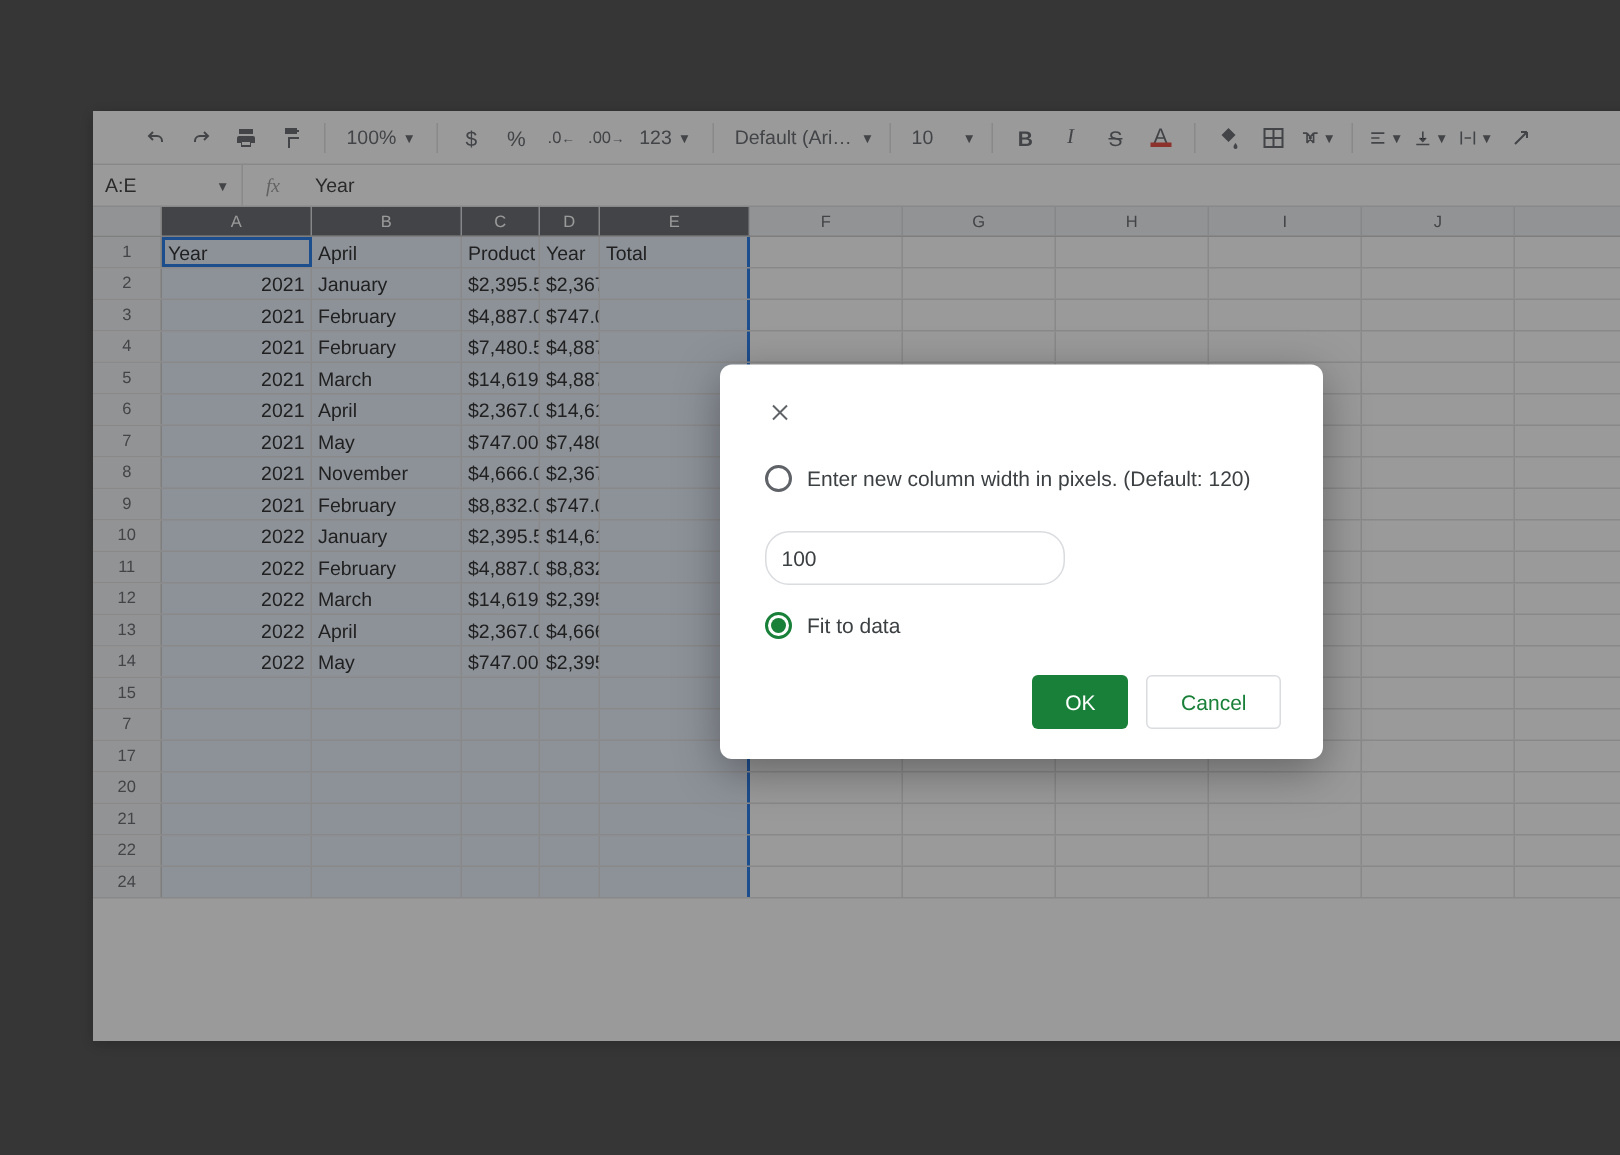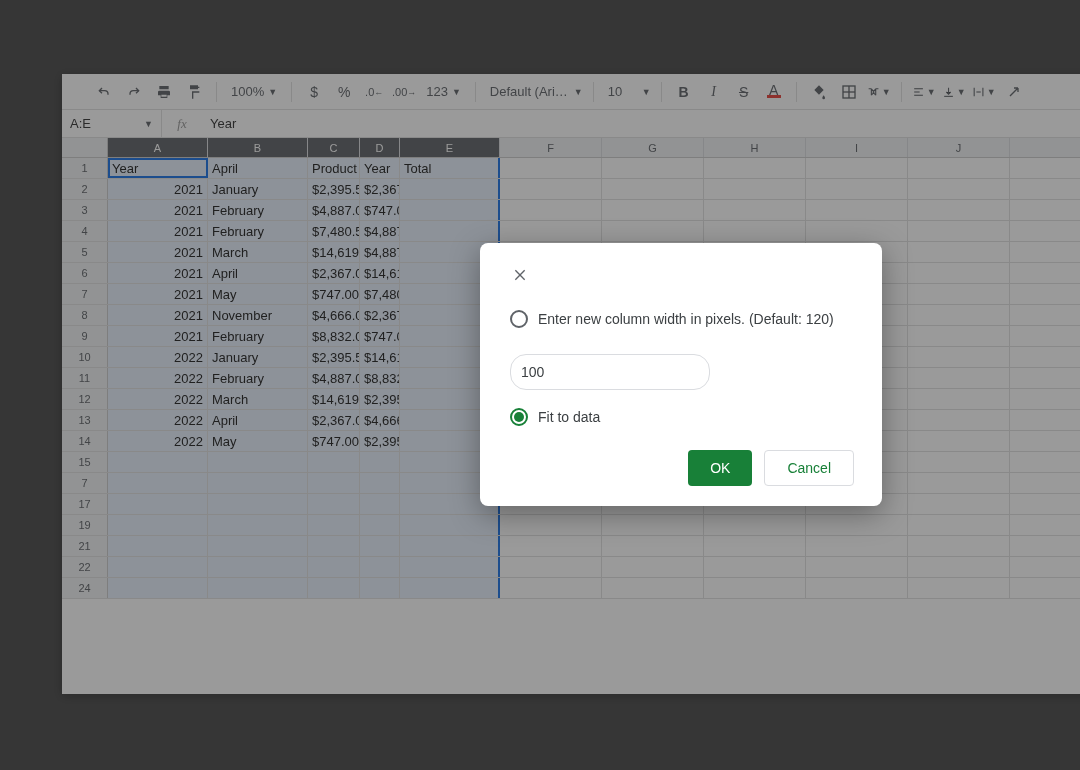--- a/index.html
+++ b/index.html
@@ -603,21 +603,21 @@
           <div class="cell sel" style="width: 52px;"></div>
           <div class="cell sel" style="width: 40px;"></div>
           <div class="cell sel sel-right-border" style="width: 100px;"></div>
           <div class="cell" style="width: 102px;"></div>
           <div class="cell" style="width: 102px;"></div>
           <div class="cell" style="width: 102px;"></div>
           <div class="cell" style="width: 102px;"></div>
           <div class="cell" style="width: 102px;"></div>
         </div>
         <div class="row">
-          <div class="row-h">19</div>
+          <div class="row-h">20</div>
           <div class="cell sel" style="width: 100px;"></div>
           <div class="cell sel" style="width: 100px;"></div>
           <div class="cell sel" style="width: 52px;"></div>
           <div class="cell sel" style="width: 40px;"></div>
           <div class="cell sel sel-right-border" style="width: 100px;"></div>
           <div class="cell" style="width: 102px;"></div>
           <div class="cell" style="width: 102px;"></div>
           <div class="cell" style="width: 102px;"></div>
           <div class="cell" style="width: 102px;"></div>
           <div class="cell" style="width: 102px;"></div>

